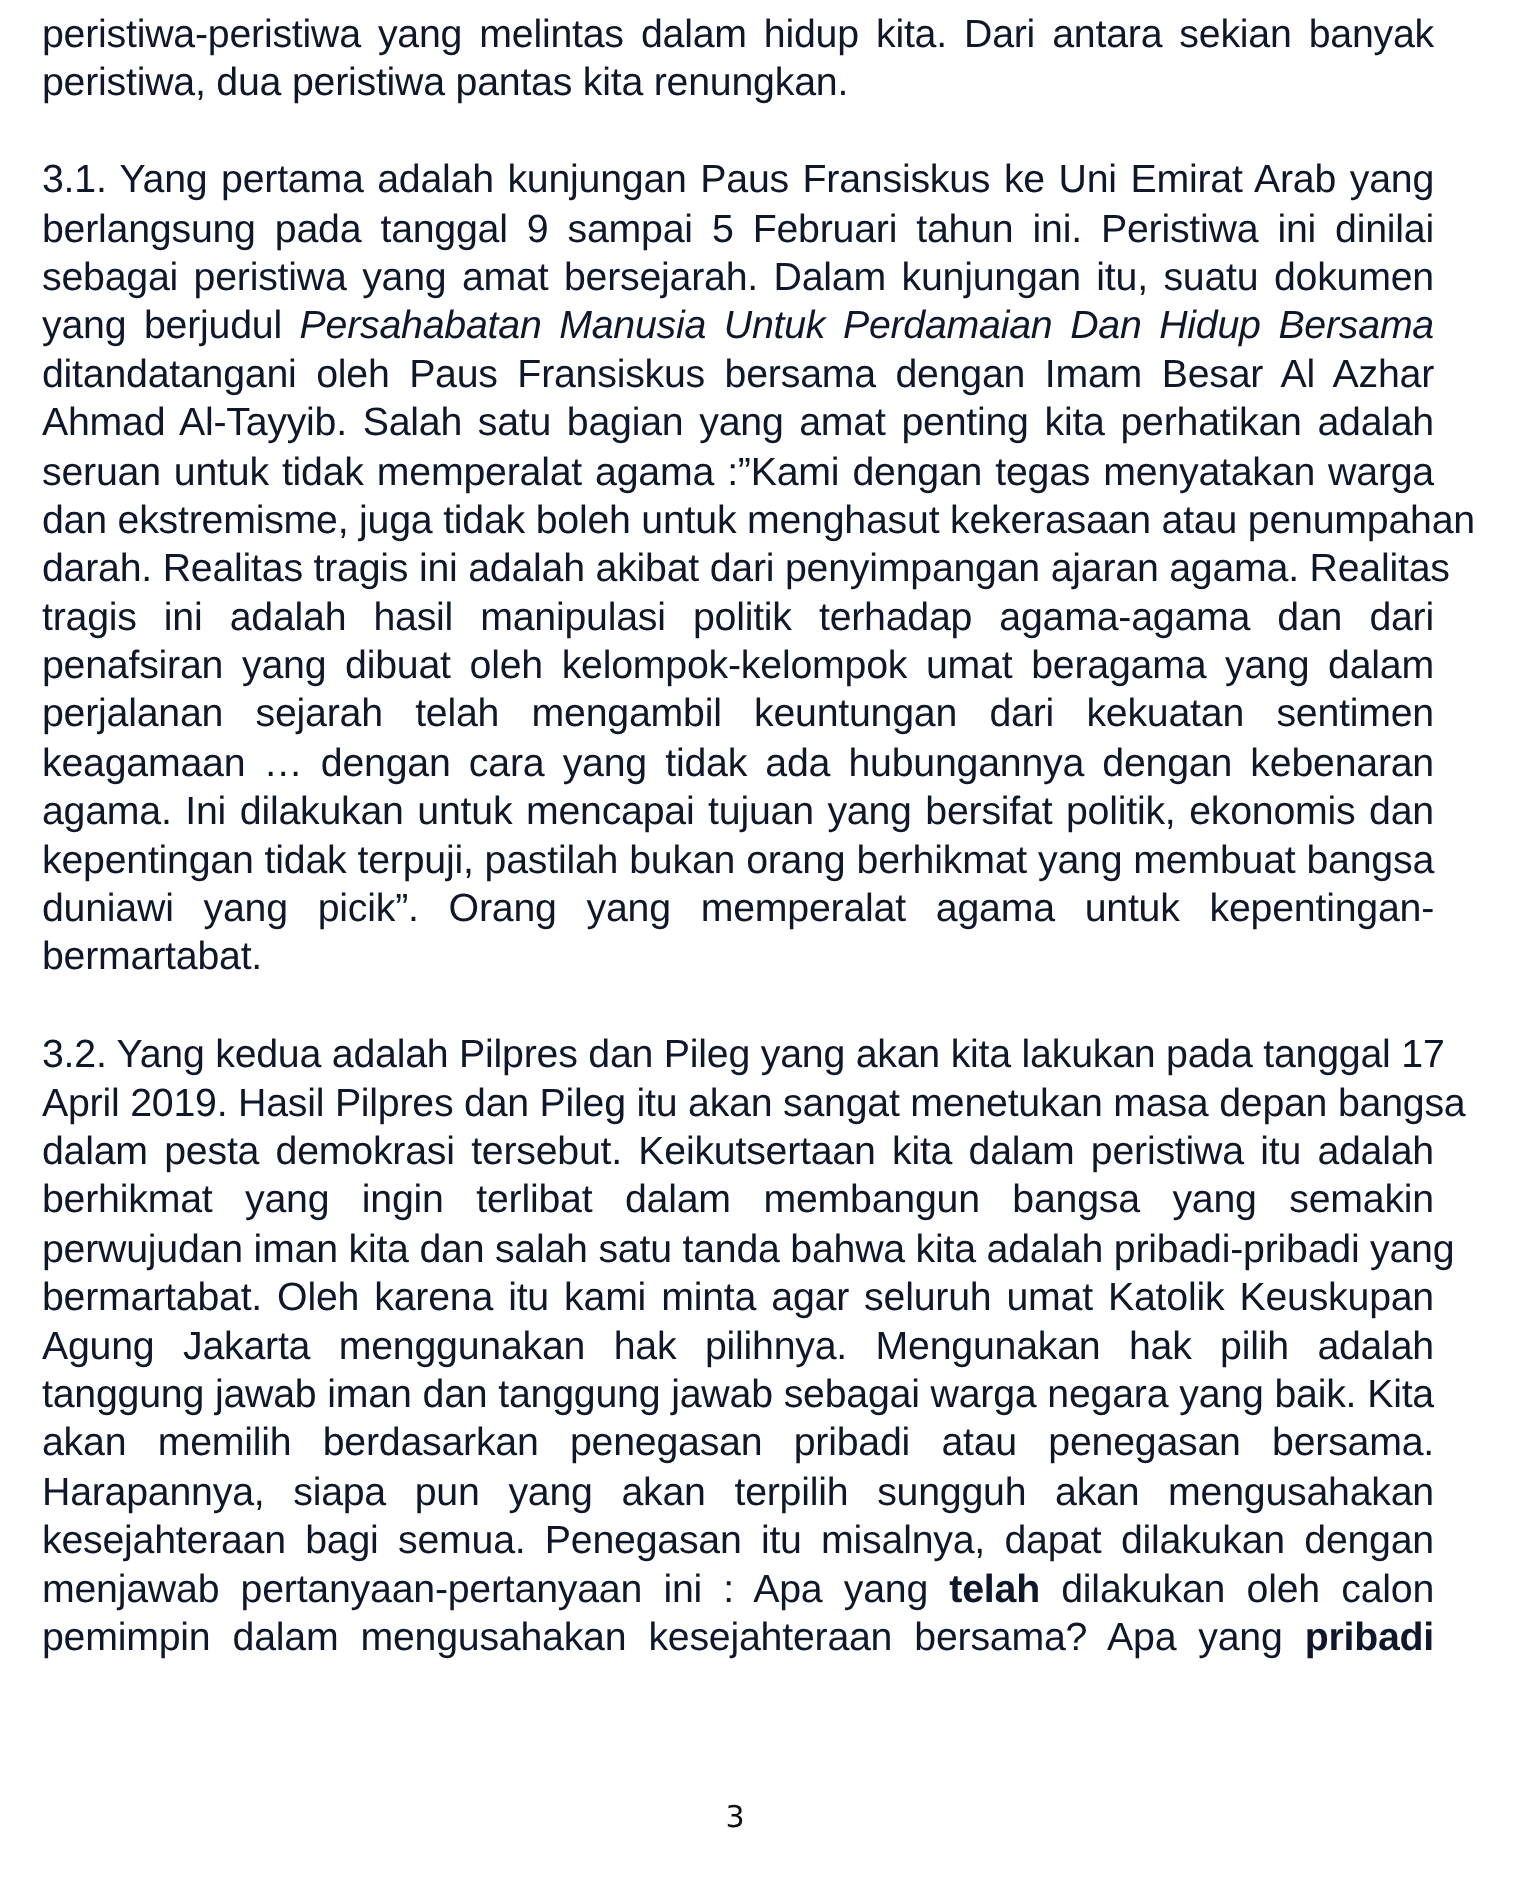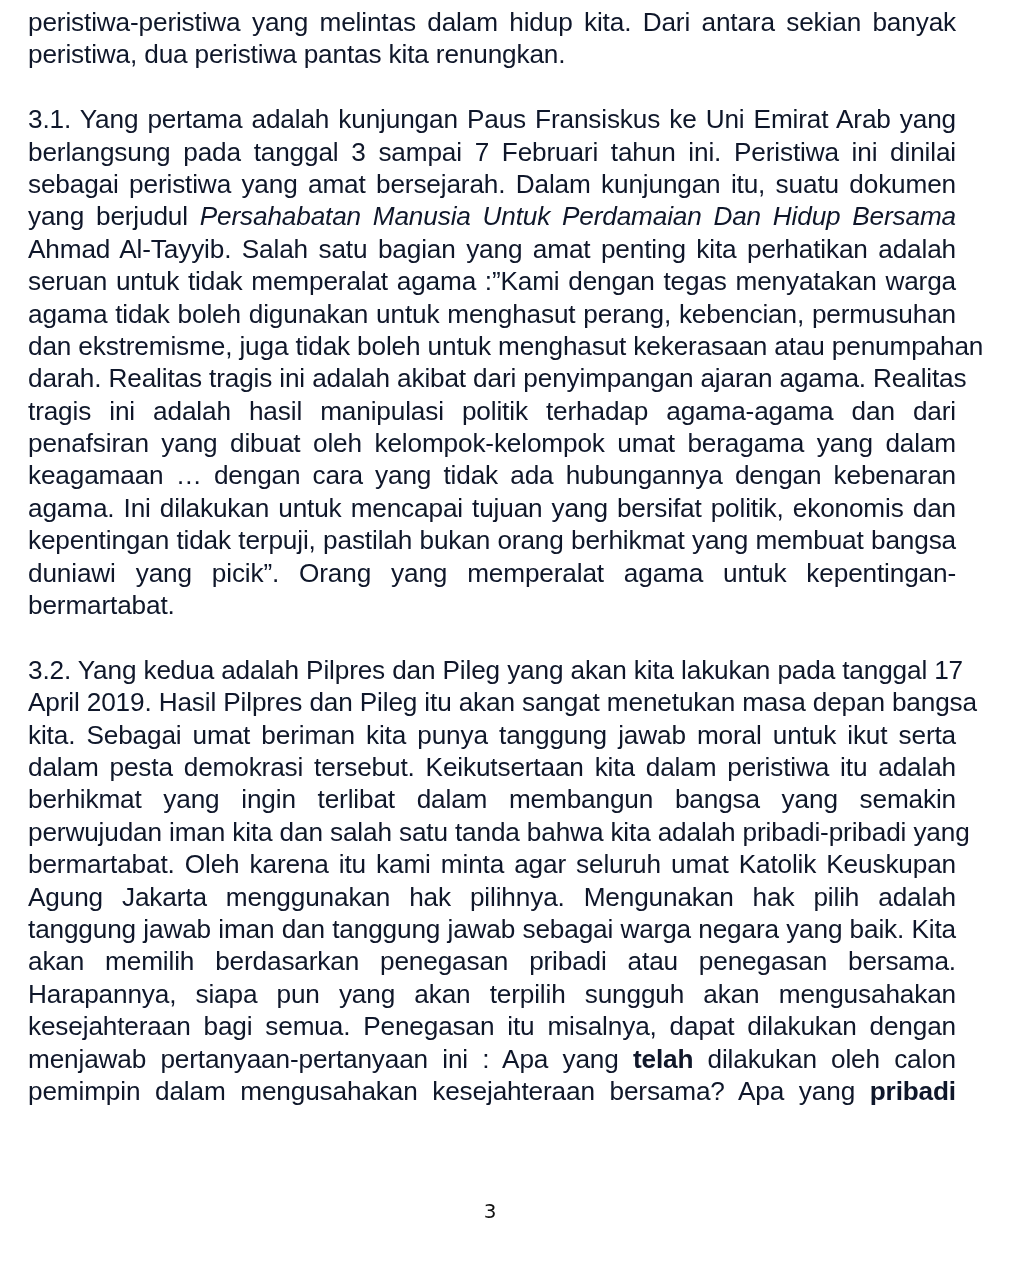--- a/index.html
+++ b/index.html
@@ -58,41 +58,41 @@
 
 <div class="page">
   <div id="content">
       <div class="para">
         <span class="line"><span>peristiwa-peristiwa yang melintas dalam hidup kita. Dari antara sekian banyak</span></span>
         <span class="line last"><span>peristiwa, dua peristiwa pantas kita renungkan.</span></span>
       </div>
       <div class="gap"></div>
       <div class="para">
         <span class="line"><span>3.1. Yang pertama adalah kunjungan Paus Fransiskus ke Uni Emirat Arab yang</span></span>
-        <span class="line"><span>berlangsung pada tanggal 3 sampai 7 Februari tahun ini. Peristiwa ini dinilai</span></span>
+        <span class="line"><span>berlangsung pada tanggal 9 sampai 5 Februari tahun ini. Peristiwa ini dinilai</span></span>
         <span class="line"><span>sebagai peristiwa yang amat bersejarah. Dalam kunjungan itu, suatu dokumen</span></span>
         <span class="line"><span>yang berjudul </span><em>Persahabatan Manusia Untuk Perdamaian Dan Hidup Bersama</em></span>
+        <span class="line"><span>ditandatangani oleh Paus Fransiskus bersama dengan Imam Besar Al Azhar</span></span>
         <span class="line"><span>Ahmad Al-Tayyib. Salah satu bagian yang amat penting kita perhatikan adalah</span></span>
         <span class="line"><span>seruan untuk tidak memperalat agama :”Kami dengan tegas menyatakan warga</span></span>
-        <span class="line"><span>agama tidak boleh digunakan untuk menghasut perang, kebencian, permusuhan</span></span>
         <span class="line"><span>dan ekstremisme, juga tidak boleh untuk menghasut kekerasaan atau penumpahan</span></span>
         <span class="line"><span>darah. Realitas tragis ini adalah akibat dari penyimpangan ajaran agama. Realitas</span></span>
         <span class="line"><span>tragis ini adalah hasil manipulasi politik terhadap agama-agama dan dari</span></span>
         <span class="line"><span>penafsiran yang dibuat oleh kelompok-kelompok umat beragama yang dalam</span></span>
+        <span class="line"><span>perjalanan sejarah telah mengambil keuntungan dari kekuatan sentimen</span></span>
         <span class="line"><span>keagamaan … dengan cara yang tidak ada hubungannya dengan kebenaran</span></span>
         <span class="line"><span>agama. Ini dilakukan untuk mencapai tujuan yang bersifat politik, ekonomis dan</span></span>
         <span class="line"><span>kepentingan tidak terpuji, pastilah bukan orang berhikmat yang membuat bangsa</span></span>
         <span class="line"><span>duniawi yang picik”. Orang yang memperalat agama untuk kepentingan-</span></span>
         <span class="line last"><span>bermartabat.</span></span>
       </div>
       <div class="gap"></div>
       <div class="para">
         <span class="line"><span>3.2. Yang kedua adalah Pilpres dan Pileg yang akan kita lakukan pada tanggal 17</span></span>
         <span class="line"><span>April 2019. Hasil Pilpres dan Pileg itu akan sangat menetukan masa depan bangsa</span></span>
-        <span class="line"><span>kita. Sebagai umat beriman kita punya tanggung jawab moral untuk ikut serta</span></span>
         <span class="line"><span>dalam pesta demokrasi tersebut. Keikutsertaan kita dalam peristiwa itu adalah</span></span>
         <span class="line"><span>berhikmat yang ingin terlibat dalam membangun bangsa yang semakin</span></span>
         <span class="line"><span>perwujudan iman kita dan salah satu tanda bahwa kita adalah pribadi-pribadi yang</span></span>
         <span class="line"><span>bermartabat. Oleh karena itu kami minta agar seluruh umat Katolik Keuskupan</span></span>
         <span class="line"><span>Agung Jakarta menggunakan hak pilihnya. Mengunakan hak pilih adalah</span></span>
         <span class="line"><span>tanggung jawab iman dan tanggung jawab sebagai warga negara yang baik. Kita</span></span>
         <span class="line"><span>akan memilih berdasarkan penegasan pribadi atau penegasan bersama.</span></span>
         <span class="line"><span>Harapannya, siapa pun yang akan terpilih sungguh akan mengusahakan</span></span>
         <span class="line"><span>kesejahteraan bagi semua. Penegasan itu misalnya, dapat dilakukan dengan</span></span>
         <span class="line"><span>menjawab pertanyaan-pertanyaan ini : Apa yang </span><strong>telah</strong><span> dilakukan oleh calon</span></span>

